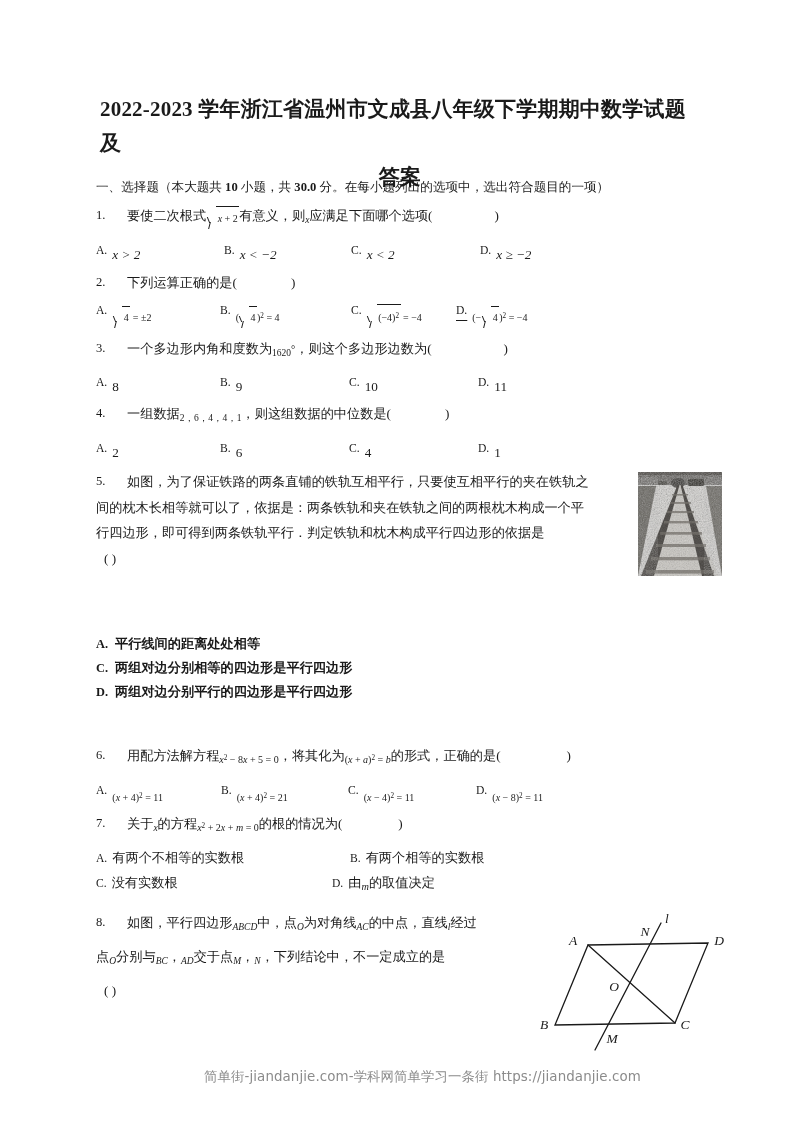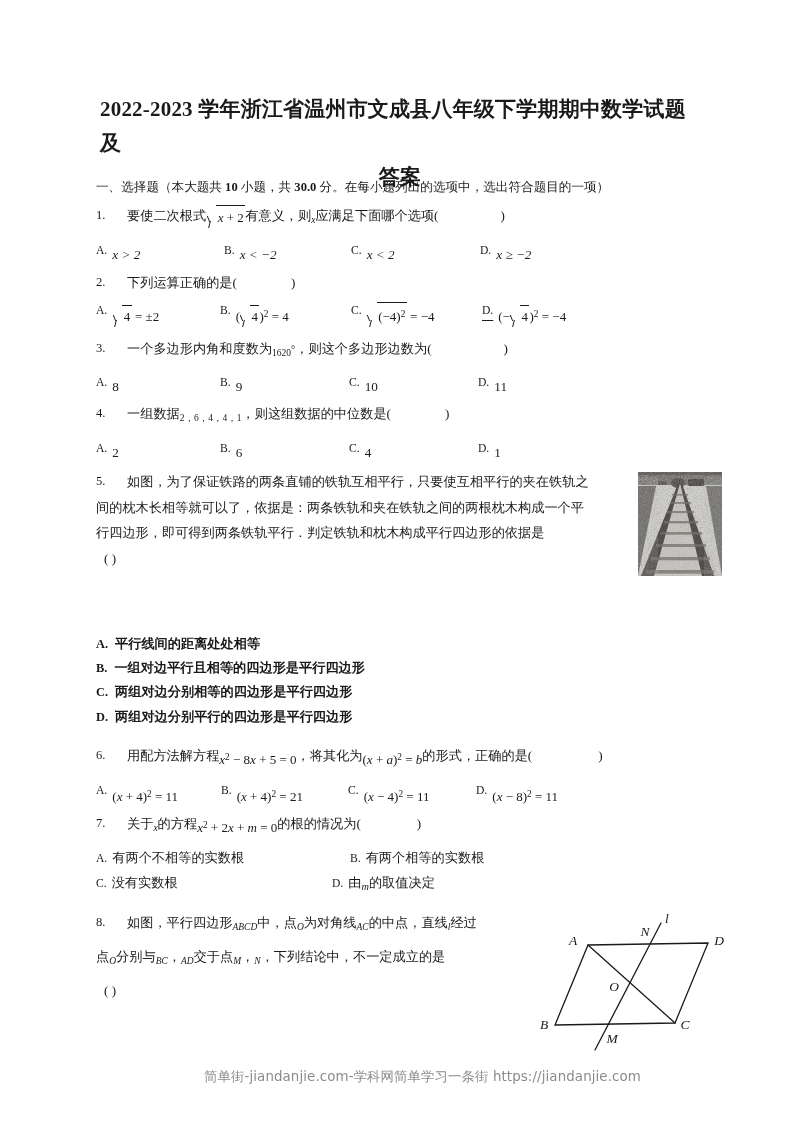--- a/index.html
+++ b/index.html
@@ -88,21 +88,21 @@
   }
   .opt-stack .row { white-space: nowrap; }
   .opt-stack .optlab { vertical-align: baseline; font-size: 12.4px; margin-right: 7px; }
 
   
   .mi { font-style: italic; font-family: "Liberation Serif", serif; }
   .mn { font-style: normal; font-family: "Liberation Serif", serif; }
   .sub { font-size: 0.72em; vertical-align: -0.3em; font-style: italic; }
   .sup { font-size: 0.72em; vertical-align: 0.42em; font-style: normal; }
   .inlinemath {
-    font-size: 13px;
+    font-size: 10px;
     vertical-align: -0.17em;
     display: inline-block;
   }
   .sqrt {
     display: inline-block;
     position: relative;
     padding-left: 9px;
     margin-left: 1px;
   }
   .sqrt::before {
@@ -202,21 +202,21 @@
   <div class="q" style="left:96px; top:271px; width:620px;">
     <span class="qnum">2.</span>
     <span class="qbody">
       <span class="qline"><span>下列运算正确的是(</span><span style="display:inline-block;width:54px;"></span><span>)</span></span>
     </span>
   </div>
   <div class="opts" style="left:96px; top:300px; width:620px; height:26px;">
     <span class="opt" style="left:0px;"><span class="optlab">A.</span><span class="inlinemath"><span class="sqrt"><span class="rad"><span class="mn">4</span></span></span> <span class="mn">= ±2</span></span></span>
     <span class="opt" style="left:124px;"><span class="optlab">B.</span><span class="inlinemath"><span class="mn">(</span><span class="sqrt"><span class="rad"><span class="mn">4</span></span></span><span class="mn">)</span><span class="sup">2</span> <span class="mn">= 4</span></span></span>
     <span class="opt" style="left:255px;"><span class="optlab">C.</span><span class="inlinemath"><span class="sqrt"><span class="rad"><span class="mn">(−4)</span><span class="sup">2</span></span></span> <span class="mn">= −4</span></span></span>
-    <span class="opt" style="left:386px;text-decoration:underline;"><span class="optlab">D.</span><span class="inlinemath"><span class="mn">(−</span><span class="sqrt"><span class="rad"><span class="mn">4</span></span></span><span class="mn">)</span><span class="sup">2</span> <span class="mn">= −4</span></span></span>
+    <span class="opt" style="left:360px;text-decoration:underline;"><span class="optlab">D.</span><span class="inlinemath"><span class="mn">(−</span><span class="sqrt"><span class="rad"><span class="mn">4</span></span></span><span class="mn">)</span><span class="sup">2</span> <span class="mn">= −4</span></span></span>
   </div>
 
   <div class="q" style="left:96px; top:337px; width:620px;">
     <span class="qnum">3.</span>
     <span class="qbody">
       <span class="qline"><span>一个多边形内角和度数为</span><span class="mn sub" style="font-style:normal;">1620</span><span class="small-deg">°</span><span>，则这个多边形边数为(</span><span style="display:inline-block;width:72px;"></span><span>)</span></span>
     </span>
   </div>
   <div class="opts" style="left:96px; top:372px; width:620px; height:24px;">
     <span class="opt" style="left:0px;"><span class="optlab">A.</span><span class="mn">8</span></span>
@@ -297,21 +297,20 @@
       <polygon points="0,14 18,14 0,104" fill="#55524c" opacity="0.85"></polygon>
       <polygon points="84,14 68,14 84,104" fill="#55524c" opacity="0.8"></polygon>
       <polygon points="0,14 18,14 0,104" filter="url(#grain2)" opacity="0.4"></polygon>
       <polygon points="84,14 68,14 84,104" filter="url(#grain2)" opacity="0.4"></polygon>
       <rect x="0" y="0" width="84" height="104" filter="url(#grain2)" opacity="0.22"></rect>
     </svg>
   </div>
 
   <div class="opt-stack" style="left:96px; top:632px; width:620px;font-weight:bold;">
     <div class="row"><span class="optlab">A.</span><span>平行线间的距离处处相等</span></div>
-    <div class="row"><span class="optlab">B.</span><span>一组对边平行且相等的四边形是平行四边形</span></div>
     <div class="row"><span class="optlab">C.</span><span>两组对边分别相等的四边形是平行四边形</span></div>
     <div class="row"><span class="optlab">D.</span><span>两组对边分别平行的四边形是平行四边形</span></div>
   </div>
 
   <div class="q" style="left:96px; top:744px; width:640px;">
     <span class="qnum">6.</span>
     <span class="qbody">
       <span class="qline"><span>用配方法解方程</span><span class="inlinemath" style="vertical-align:-0.28em;"><span class="mi">x</span><span class="sup">2</span> <span class="mn">−</span> <span class="mn">8</span><span class="mi">x</span> <span class="mn">+ 5 = 0</span></span><span>，将其化为</span><span class="inlinemath" style="vertical-align:-0.28em;"><span class="mn">(</span><span class="mi">x</span> <span class="mn">+</span> <span class="mi">a</span><span class="mn">)</span><span class="sup">2</span> <span class="mn">=</span> <span class="mi">b</span></span><span>的形式，正确的是(</span><span style="display:inline-block;width:66px;"></span><span>)</span></span>
     </span>
   </div>

